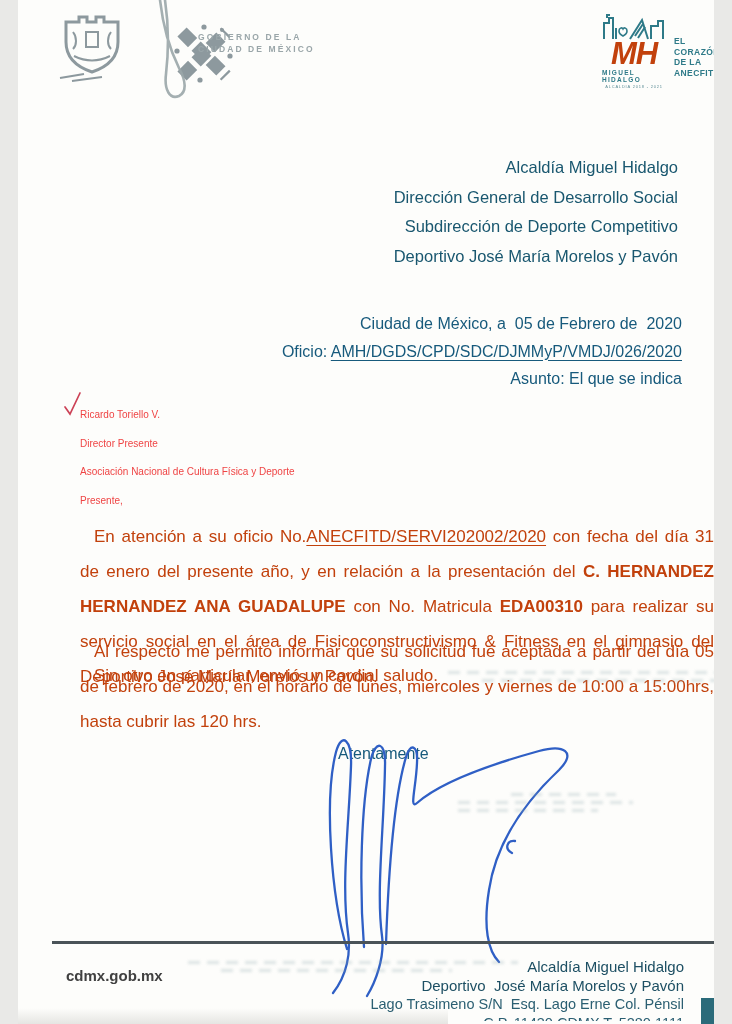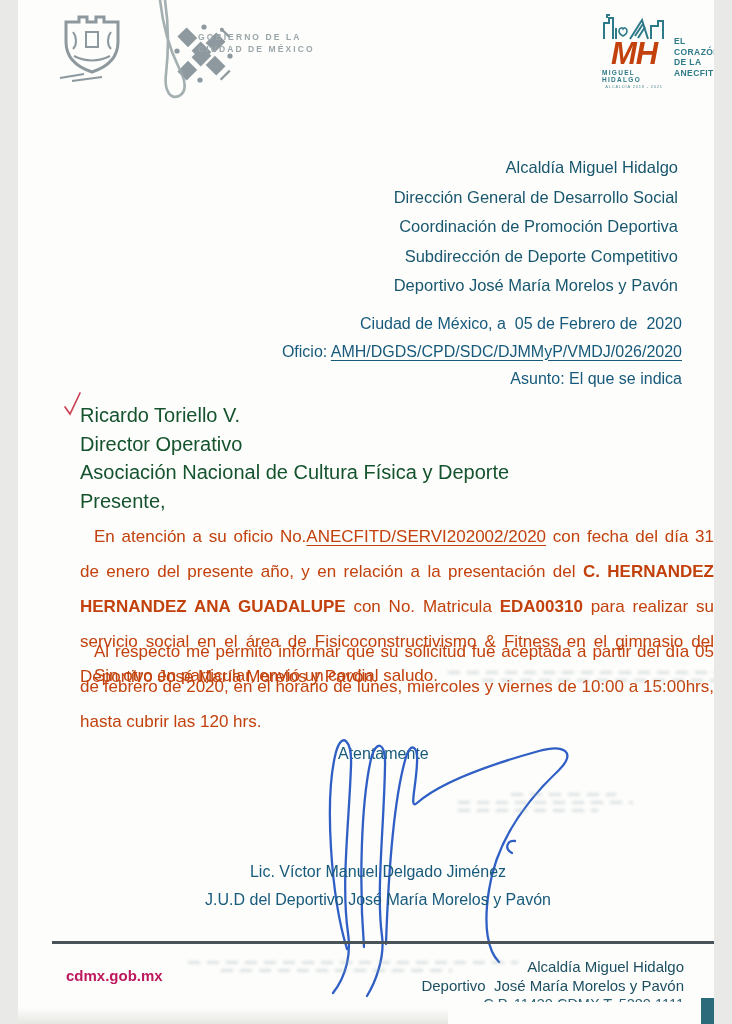--- a/index.html
+++ b/index.html
@@ -25,35 +25,35 @@
   .mh-tagline{margin-left:8px;margin-top:22px;font-size:8.5px;font-weight:bold;
     color:#2e7a88;line-height:10.5px;letter-spacing:.4px;}
 
   
   .office-block{right:36px;top:153px;text-align:right;font-size:16.5px;line-height:29.5px;color:#19576f;}
 
   
   .meta-block{right:32px;top:310px;text-align:right;font-size:16px;line-height:27.5px;color:#175a7c;}
 
   
-  .recipient{left:62px;top:401px;font-size:20px;line-height:28.5px;color:#14532d;}
+  .recipient{left:62px;top:401px;font-size:10px;line-height:28.5px;color:#ef4444;}
 
   
   .para{left:62px;width:634px;margin:0;font-size:17px;line-height:35px;
     text-align:justify;text-indent:14px;color:#c2410c;}
   .p1{top:519px;} .p2{top:634px;} .p3{top:658px;text-align:left;}
 
   .salutation{left:320px;top:745px;font-size:16px;color:#175a7c;}
 
   .sig-names{left:150px;top:858px;width:420px;text-align:center;
     font-size:16px;line-height:28px;color:#175a7c;}
 
   
   .footer-rule{left:34px;top:941px;width:664px;height:3px;background:#4a5358;}
-  .footer-left{left:48px;top:966px;font-size:15px;font-weight:bold;line-height:20px;color:#be185d;}
+  .footer-left{left:48px;top:966px;font-size:15px;font-weight:bold;line-height:20px;color:#404040;}
   .footer-right{right:30px;top:957px;text-align:right;font-size:15px;line-height:19px;color:#1d4f63;}
   .footer-right .reg{font-weight:normal;font-size:14.5px;color:#2b5f72;}
   .clip-line{height:7px;overflow:hidden;font-weight:normal;font-size:14.5px;color:#2b5f72;}
   .corner-block{right:0;top:998px;width:13px;height:26px;background:#2b6b7a;}
 
   
   .smudge{position:absolute;filter:blur(1.6px);opacity:.55;pointer-events:none;}
   .smudge .ln{height:3px;margin:5px 0;background:repeating-linear-gradient(90deg,
       rgba(140,165,172,.55) 0 12px, rgba(140,165,172,0) 12px 19px);}
   .bottom-shade{left:0;top:1008px;width:430px;height:16px;
@@ -120,38 +120,37 @@
     <div class="mh-tagline">
       <div>EL CORAZÓN</div>
       <div>DE LA</div>
       <div>ANECFITD</div>
     </div>
   </div>
 
   <div class="abs office-block">
     <div>Alcaldía Miguel Hidalgo</div>
     <div>Dirección General de Desarrollo Social</div>
-    <div>Coordinación de Promoción Deportiva</div>
     <div>Subdirección de Deporte Competitivo</div>
     <div>Deportivo José María Morelos y Pavón</div>
   </div>
 
   <div class="abs meta-block">
     <div class="pre">Ciudad de México, a  05 de Febrero de  2020</div>
     <div><span class="pre">Oficio: </span><span class="u">AMH/DGDS/CPD/SDC/DJMMyP/VMDJ/026/2020</span></div>
     <div>Asunto: El que se indica</div>
   </div>
 
   <svg class="overlay" width="80" height="40" viewBox="0 0 80 40" style="left:30px;top:385px;">
     <path d="M17 22 L22 29 L32 8" stroke="#cc4256" stroke-width="1.7" fill="none" stroke-linecap="round"></path>
   </svg>
 
   <div class="abs recipient">
     <div>Ricardo Toriello V.</div>
-    <div>Director Operativo</div>
+    <div>Director Presente</div>
     <div>Asociación Nacional de Cultura Física y Deporte</div>
     <div>Presente,</div>
   </div>
 
   <p class="abs para p1"><span>En atención a su oficio No.</span><span class="u">ANECFITD/SERVI202002/2020</span><span> con fecha del día 31 de enero del presente año, y en relación a la presentación del </span><span class="b">C. HERNANDEZ HERNANDEZ ANA GUADALUPE</span><span> con No. Matricula </span><span class="b">EDA00310</span><span> para realizar su servicio social en el área de Fisicoconstructivismo &amp; Fitness en el gimnasio del Deportivo José María Morelos y Pavón.</span></p>
 
   <p class="abs para p2">Al respecto me permito informar que su solicitud fue aceptada a partir del día 05 de febrero de 2020, en el horario de lunes, miercoles y viernes de 10:00 a 15:00hrs, hasta cubrir las 120 hrs.</p>
 
   <p class="abs para p3">Sin otro en particular, envió un cordial saludo.</p>
 
@@ -159,24 +158,20 @@
 
   <svg class="overlay" width="732" height="1024" viewBox="0 0 732 1024">
     <g stroke="#2f5fc5" stroke-width="2.3" fill="none" stroke-linecap="round">
       <path d="M329 949 C313 897 306 798 318 752 C324 731 334 740 333 766 C331 824 323 884 330 933 C333 953 329 975 315 993"></path>
       <path d="M346 947 C341 884 343 803 353 759 C358 739 368 742 367 766 C366 828 358 892 364 936 C367 958 357 983 349 996"></path>
       <path d="M368 944 C371 856 377 794 388 757 C392 743 400 744 399 763 C398 788 391 810 399 803 C424 781 474 764 521 751 C546 744 559 752 541 770 C506 803 478 843 471 890 C465 927 470 951 481 962"></path>
       <path d="M497 841 C489 840 486 849 494 853"></path>
     </g>
   </svg>
 
-  <div class="abs sig-names">
-    <div>Lic. Víctor Manuel Delgado Jiménez</div>
-    <div>J.U.D del Deportivo José María Morelos y Pavón</div>
-  </div>
 
   <div class="smudge" style="left:430px;top:666px;width:280px;">
     <div class="ln"></div>
       <div class="ln" style="width:88%;margin-left:12%;"></div>
   </div>
   <div class="smudge" style="left:440px;top:788px;width:175px;">
     <div class="ln" style="width:60%;margin-left:30%;"></div>
       <div class="ln"></div>
       <div class="ln" style="width:80%;"></div>
   </div>
@@ -187,19 +182,20 @@
 
   <div class="abs footer-rule"></div>
 
   <div class="abs footer-left">
     <div>cdmx.gob.mx</div>
   </div>
 
   <div class="abs footer-right">
     <div>Alcaldía Miguel Hidalgo</div>
     <div class="pre">Deportivo  José María Morelos y Pavón</div>
+    <div class="reg pre">Lago Trasimeno S/N  Esq. Lago Erne Col. Pénsil</div>
     <div class="clip-line pre">C.P. 11430 CDMX T. 5280 1111</div>
   </div>
 
   <div class="abs corner-block"></div>
   <div class="abs bottom-shade"></div>
 
 </div>
 
 </body></html>

